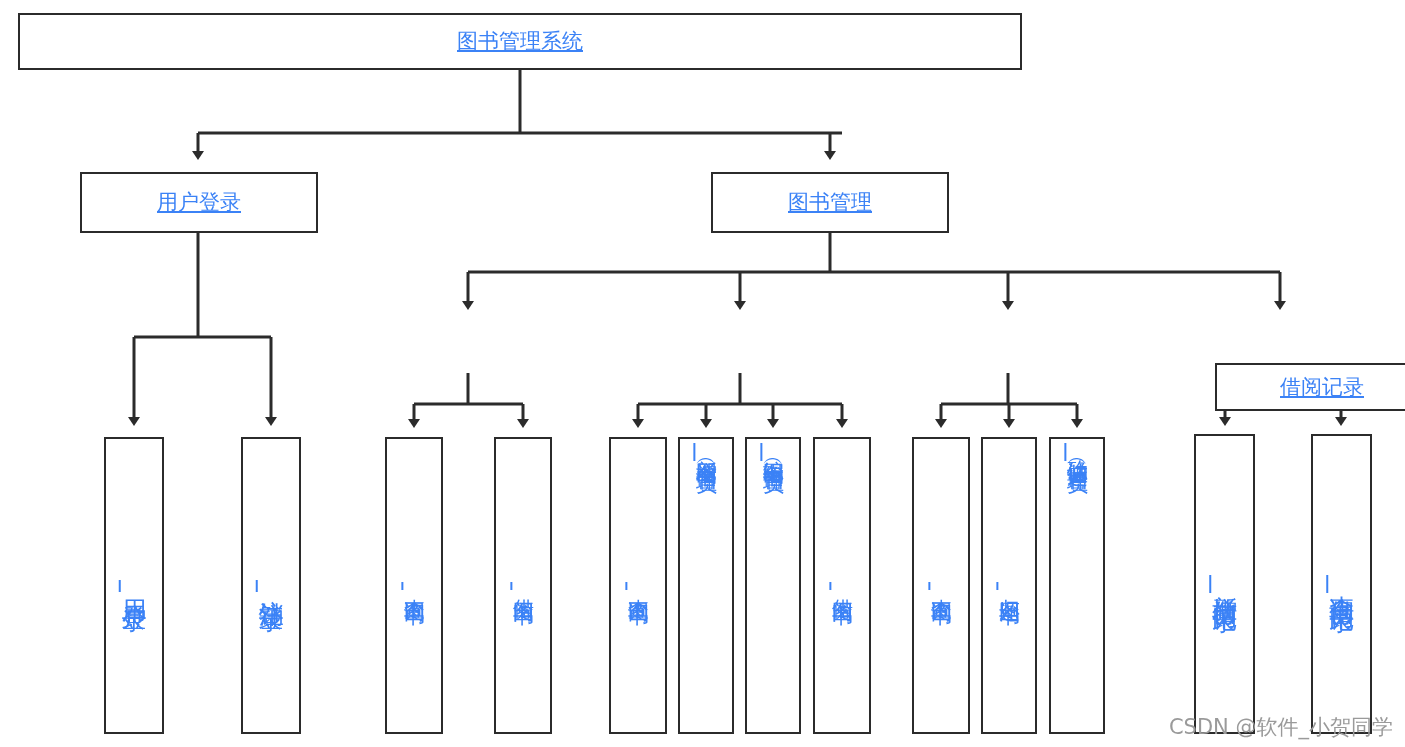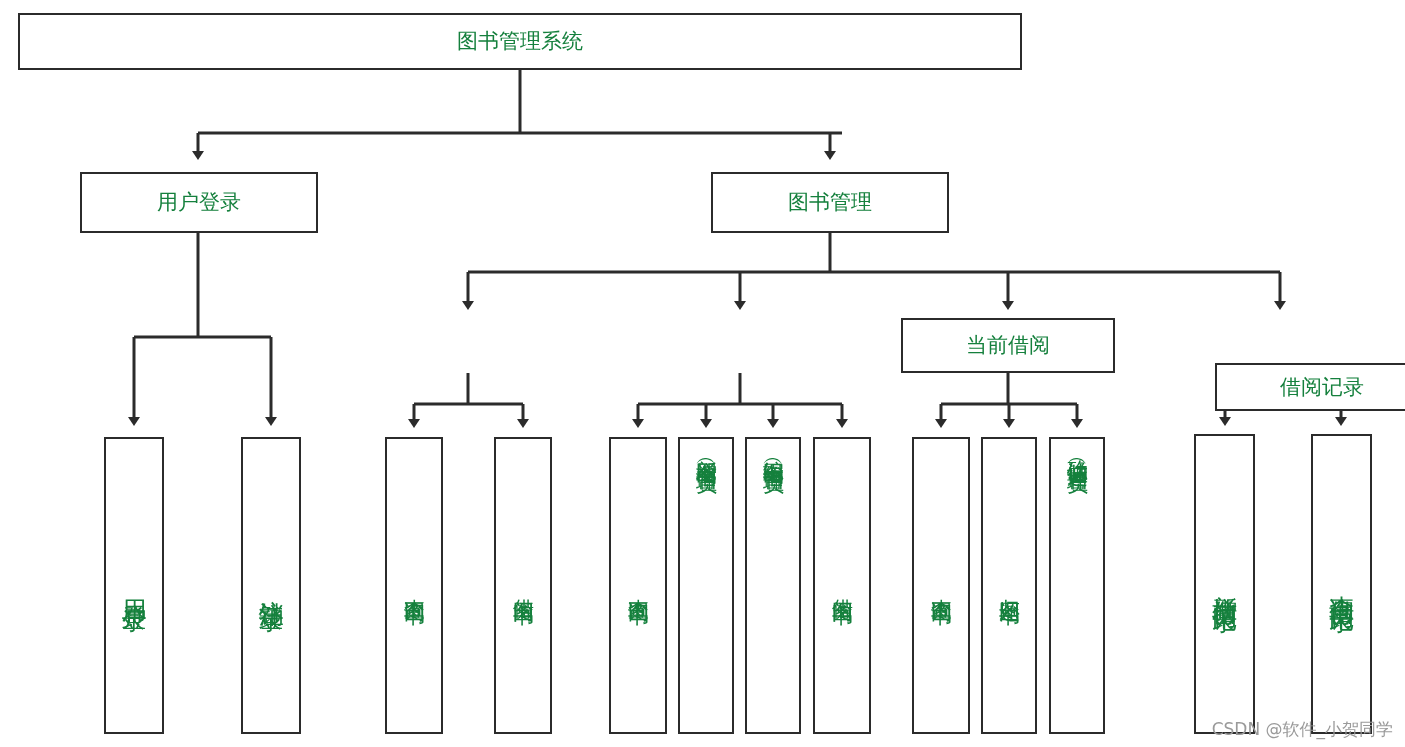--- a/index.html
+++ b/index.html
@@ -30,24 +30,25 @@
     position: absolute;
     box-sizing: border-box;
     background: #ffffff;
     border: 2px solid #2b2b2b;
     display: flex;
     align-items: center;
     justify-content: center;
     z-index: 2;
   }
   .node-label {
-    color: #15803d;
+    color: #3b82f6;
     line-height: 1.18;
     text-align: center;
     white-space: nowrap;
+    text-decoration: underline;
   }
   .node.horizontal .node-label {
     font-size: 21px;
   }
   .node.vertical {
     align-items: flex-start;
     justify-content: center;
     padding-top: 4px;
   }
   .node.vertical .node-label {
@@ -62,21 +63,21 @@
   }
   .node.vertical.centered {
     align-items: center;
     padding-top: 0;
   }
   #watermark {
     position: absolute;
     right: 12px;
     bottom: 6px;
     color: #9a9a9a;
-    font-size: 17px;
+    font-size: 21px;
     z-index: 5;
     white-space: nowrap;
   }
 </style>
 </head>
 <body>
 
 <div id="diagram-root">
 
   <svg id="edges" viewBox="0 0 1405 747" xmlns="http://www.w3.org/2000/svg">
@@ -137,23 +138,20 @@
   <div class="node horizontal" style="left:80px; top:172px; width:238px; height:61px;">
     <span class="node-label">用户登录</span>
   </div>
 
   <div class="node horizontal" style="left:711px; top:172px; width:238px; height:61px;">
     <span class="node-label">图书管理</span>
   </div>
 
 
 
-  <div class="node horizontal" style="left:901px; top:318px; width:214px; height:55px;">
-    <span class="node-label">当前借阅</span>
-  </div>
 
   <div class="node horizontal" style="left:1215px; top:318px; width:214px; height:48px;margin-top:45px;">
     <span class="node-label">借阅记录</span>
   </div>
 
   <div class="node vertical centered big" style="left:104px; top:437px; width:60px; height:297px;">
     <span class="node-label">用户登录</span>
   </div>
 
   <div class="node vertical centered big" style="left:241px; top:437px; width:60px; height:297px;">

